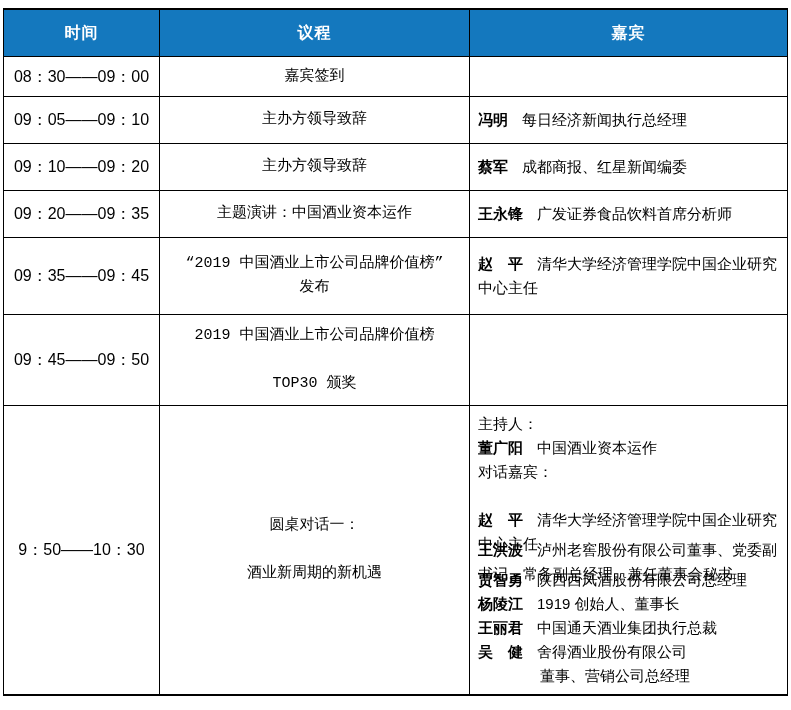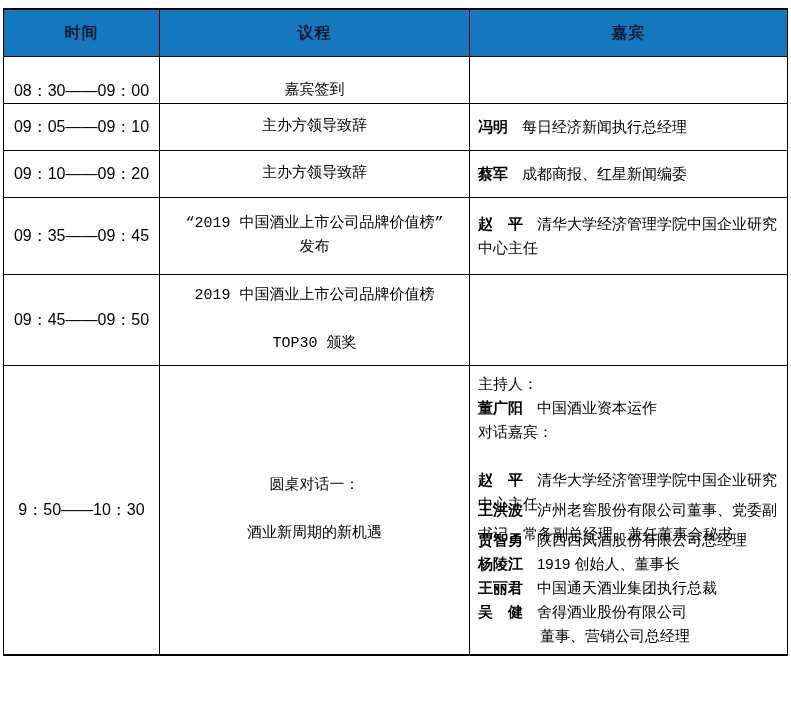--- a/index.html
+++ b/index.html
@@ -16,25 +16,25 @@
   .tr { display: grid; grid-template-columns: 156px 310px 1fr; }
   .td {
     border-right: 1px solid #000; border-bottom: 1px solid #000;
     display: flex; flex-direction: column; justify-content: center;
     overflow: hidden;
   }
   .td:last-child { border-right: none; }
   .tr:last-child .td { border-bottom: none; justify-content: center; }
 
   .th {
-    background: #1478BE; color: #0f172a; font-weight: bold;
+    background: #1478BE; color: #ffffff; font-weight: bold;
     text-align: center; font-size: 16px; letter-spacing: 1px;
   }
   .h-head { height: 47px; }
-  .h-46 { height: 47px; justify-content: flex-end; }
+  .h-46 { height: 40px; }
   .h-47 { height: 47px; }
   .h-77 { height: 77px; }
   .h-91 { height: 91px; }
   .h-288 { height: 288px; }
 
   .time { text-align: center; font-size: 16px; }
   .agenda { text-align: center; font-size: 15px; padding: 0 6px; font-family: Liberation Mono, monospace; }
   .guest { font-size: 15px; text-align: left; padding: 6px 10px 6px 8px; }
   .line { line-height: 24px; min-height: 24px; }
   .gline { line-height: 24px; min-height: 24px; }
@@ -85,20 +85,31 @@
       <div class="line">09：10——09：20</div>
     </div>
     <div class="td agenda h-47">
       <div class="line">主办方领导致辞</div>
     </div>
     <div class="td guest h-47">
       <div class="gline"><span class="gname">蔡军</span><span>成都商报、红星新闻编委</span></div>
     </div>
   </div>
 
+  <div class="tr">
+    <div class="td time h-47">
+      <div class="line">09：20——09：35</div>
+    </div>
+    <div class="td agenda h-47">
+      <div class="line">主题演讲：中国酒业资本运作</div>
+    </div>
+    <div class="td guest h-47">
+      <div class="gline"><span class="gname">王永锋</span><span>广发证券食品饮料首席分析师</span></div>
+    </div>
+  </div>
 
   <div class="tr">
     <div class="td time h-77">
       <div class="line">09：35——09：45</div>
     </div>
     <div class="td agenda h-77">
       <div class="line">“2019 中国酒业上市公司品牌价值榜”</div>
       <div class="line">发布</div>
     </div>
     <div class="td guest h-77">

